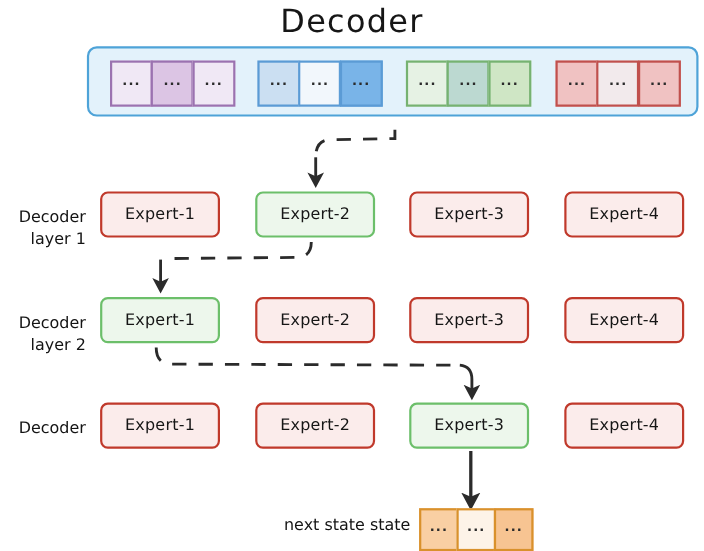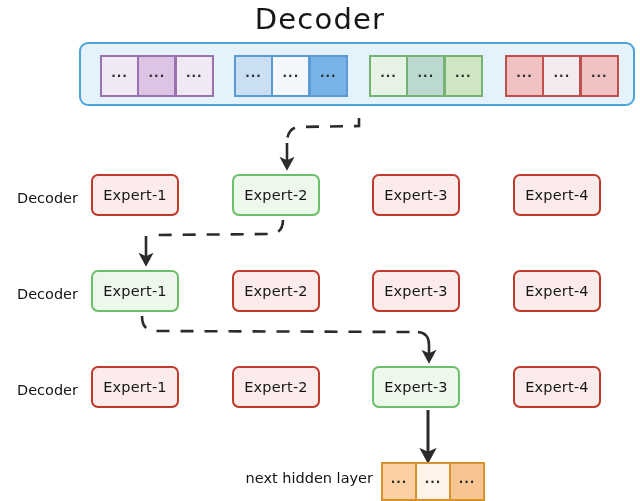--- a/index.html
+++ b/index.html
@@ -82,21 +82,21 @@
     font-size: 14.5px;
     line-height: 20px;
     color: #141414;
     font-family: "DejaVu Sans", sans-serif;
     margin-top: 16px;
   }
 
   
   .expert {
     position: absolute;
-    width: 88px;
+    width: 109px;
     height: 42px;
     box-sizing: border-box;
     border-radius: 7px;
     display: flex;
     align-items: center;
     justify-content: center;
     font-size: 14.5px;
     color: #161616;
     font-family: "DejaVu Sans", sans-serif;
     letter-spacing: 0.2px;
@@ -218,35 +218,37 @@
       </div>
       <div class="token" style="background: rgb(240, 194, 194); border: 2px solid rgb(192, 80, 77);">
         <span class="dots">...</span>
       </div>
     </div>
   </div>
 
 <div id="rows-root">
     <div class="row-label" style="top: 172px;">
       <div>Decoder</div>
+      <div>layer 1</div>
     </div>
     <div class="expert inactive" style="left: 91px; top: 174px;">
       <span>Expert-1</span>
     </div>
     <div class="expert active" style="left: 232px; top: 174px;">
       <span>Expert-2</span>
     </div>
     <div class="expert inactive" style="left: 372px; top: 174px;">
       <span>Expert-3</span>
     </div>
     <div class="expert inactive" style="left: 513px; top: 174px;">
       <span>Expert-4</span>
     </div>
     <div class="row-label" style="top: 268px;">
       <div>Decoder</div>
+      <div>layer 2</div>
     </div>
     <div class="expert active" style="left: 91px; top: 270px;">
       <span>Expert-1</span>
     </div>
     <div class="expert inactive" style="left: 232px; top: 270px;">
       <span>Expert-2</span>
     </div>
     <div class="expert inactive" style="left: 372px; top: 270px;">
       <span>Expert-3</span>
     </div>
@@ -263,21 +265,21 @@
       <span>Expert-2</span>
     </div>
     <div class="expert active" style="left: 372px; top: 366px;">
       <span>Expert-3</span>
     </div>
     <div class="expert inactive" style="left: 513px; top: 366px;">
       <span>Expert-4</span>
     </div>
   </div>
 
-<div id="output-label">next hidden layer</div>
+<div id="output-label">next state state</div>
 <div id="output-cells">
     <div class="out-cell" style="background: rgb(249, 207, 163); border-color: rgb(217, 145, 44);">
       <span class="dots">...</span>
     </div>
     <div class="out-cell" style="background: rgb(253, 243, 232); border-color: rgb(217, 145, 44);">
       <span class="dots">...</span>
     </div>
     <div class="out-cell" style="background: rgb(247, 196, 146); border-color: rgb(217, 145, 44);">
       <span class="dots">...</span>
     </div>

